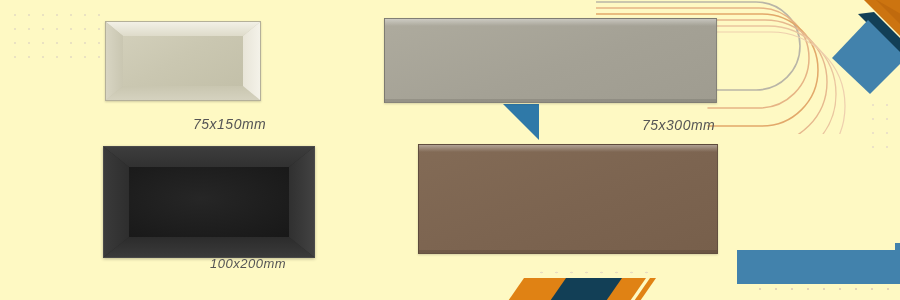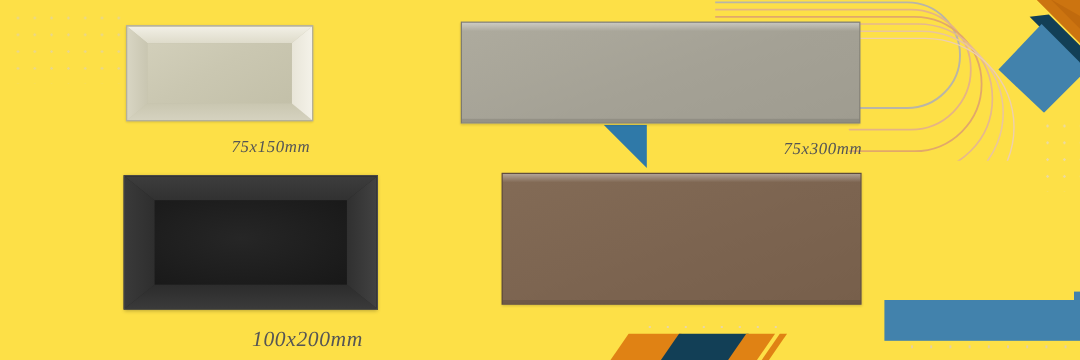--- a/index.html
+++ b/index.html
@@ -4,23 +4,23 @@
 <style>
   html, body {
     margin: 0;
     padding: 0;
     background: #ffffff;
   }
   #page {
     position: relative;
     width: 900px;
     height: 300px;
-    background: #fde047;
+    background: #fef9c3;
     overflow: hidden;
-    font-family: Liberation Serif, serif;
+    font-family: Liberation Sans, sans-serif;
   }
 
   
   .deco { position: absolute; pointer-events: none; }
 
   .dotgrid-tl {
     left: 8px; top: 8px;
     width: 96px; height: 62px;
     background-image: radial-gradient(#d9cfc2 1px, transparent 1.2px);
     background-size: 14px 14px;
@@ -141,22 +141,22 @@
   
   .label {
     position: absolute;
     font-style: italic;
     font-weight: 400;
     color: #555555;
     letter-spacing: .5px;
     white-space: nowrap;
   }
   .label-cream { left: 193px; top: 116px; font-size: 14px; }
-  .label-gray  { left: 642px; top: 117px; font-size: 14px; margin-left: 11px; }
-  .label-black { left: 210px; top: 272px; font-size: 18px; }
+  .label-gray  { left: 642px; top: 117px; font-size: 14px; }
+  .label-black { left: 210px; top: 256px; font-size: 13px; }
   .label-brown { left: 640px; top: 270px; font-size: 15px; }
 </style>
 </head>
 <body>
 
 <div id="page">
 
   <div class="deco dotgrid-tl"></div>
   <div class="deco dotgrid-r1"></div>
   <div class="deco dotgrid-r2"></div>

